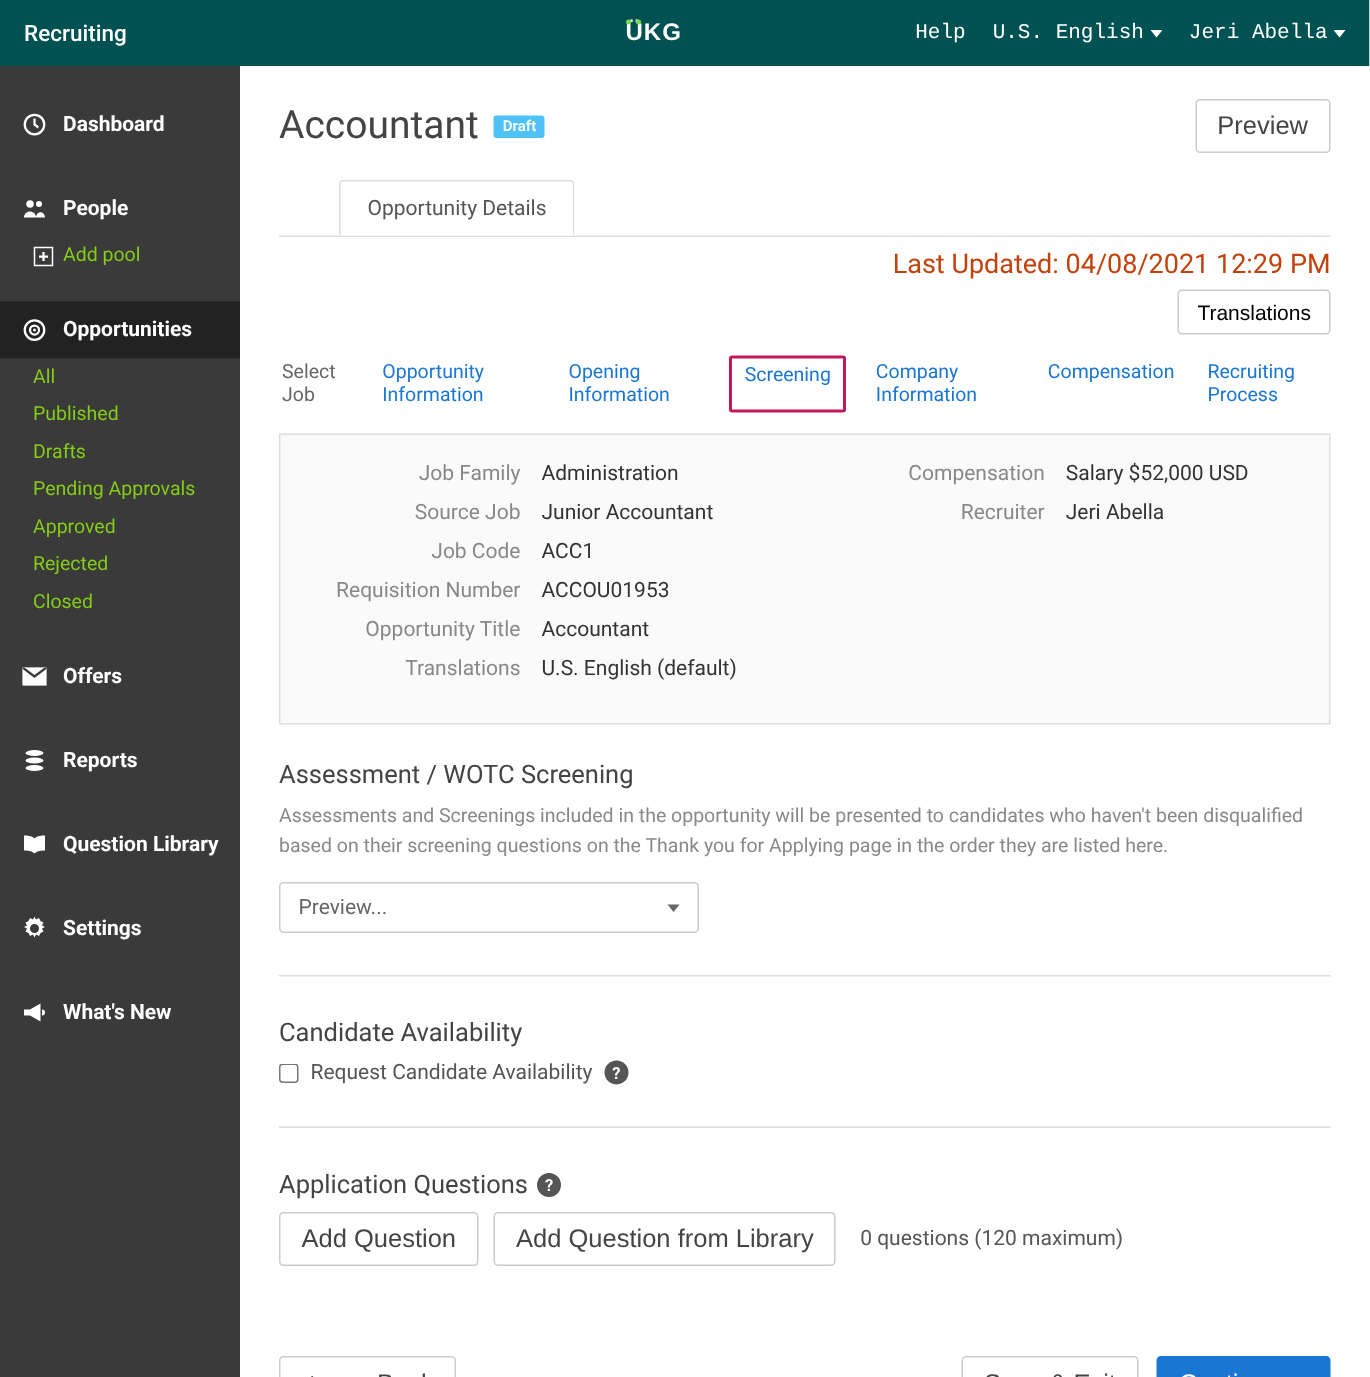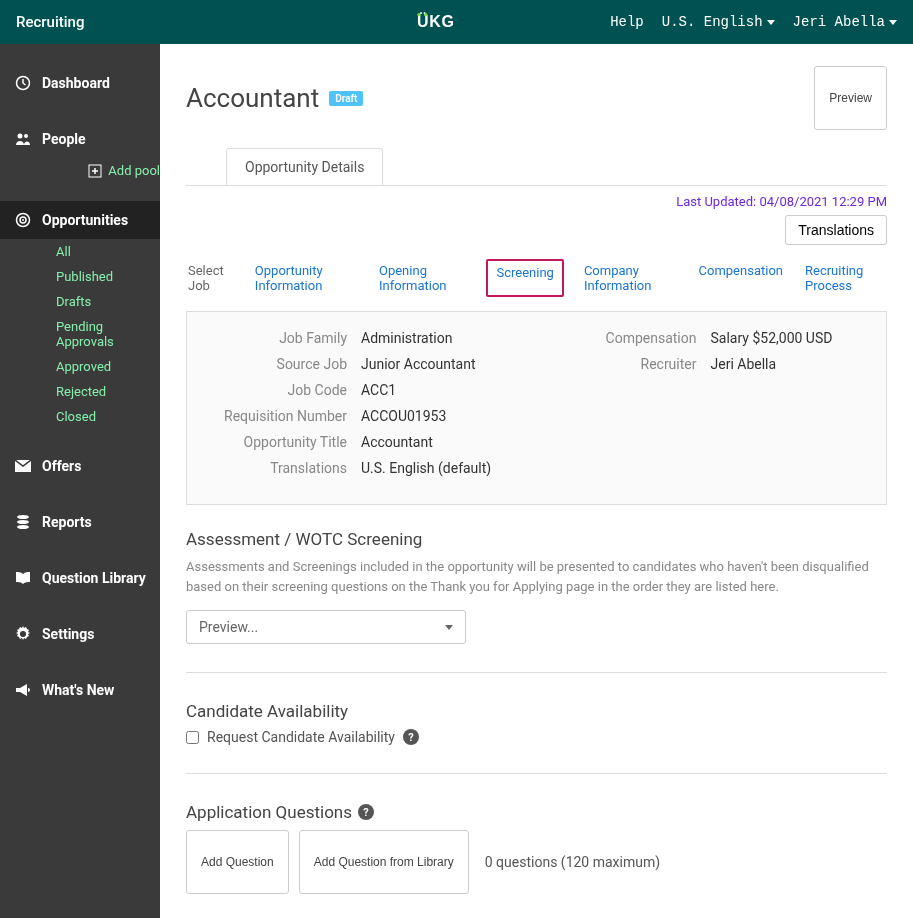--- a/index.html
+++ b/index.html
@@ -15,37 +15,37 @@
   .caret-down { width: 0; height: 0; border-left: 4px solid transparent; border-right: 4px solid transparent; border-top: 5px solid #fff; display: inline-block; }
   
   
   .layout { display: flex; height: 874px; }
   
   
   .sidebar { width: 160px; background: #3a3a3a; color: #fff; padding-top: 20px; flex-shrink: 0; }
   .sidebar .nav-item { display: flex; align-items: center; gap: 10px; padding: 10px 14px; cursor: pointer; font-size: 14px; font-weight: 700; }
   .sidebar .nav-item.active { background: #222; }
   .sidebar .nav-icon { width: 18px; height: 18px; display: inline-flex; align-items: center; justify-content: center; }
-  .sidebar .nav-sub { padding-left: 56px; font-size: 13px; font-weight: 400; cursor: pointer; padding-top: 5px; padding-bottom: 5px; color: #86efac; justify-content: flex-end; }
+  .sidebar .nav-sub { padding-left: 22px; font-size: 13px; font-weight: 400; cursor: pointer; padding-top: 5px; padding-bottom: 5px; color: #84cc16; }
   .sidebar .nav-sub.add { display: flex; align-items: center; gap: 6px; font-weight: 400; }
   .sidebar .nav-section { margin-top: 18px; }
   
   
   .main { flex: 1; padding: 22px 26px; overflow-y: auto; position: relative; }
   .title-row { display: flex; align-items: center; justify-content: space-between; margin-bottom: 18px; }
   .title-left { display: flex; align-items: center; gap: 10px; }
   .page-title { font-size: 26px; font-weight: 400; color: #444; }
   .draft-badge { background: #4fc3f7; color: #fff; font-size: 10px; font-weight: 600; padding: 2px 6px; border-radius: 2px; }
-  .btn { border: 1px solid #ccc; background: #fff; padding: 24px 14px; border-radius: 3px; font-size: 12px; cursor: pointer; color: #444; }
+  .btn { border: 1px solid #ccc; background: #fff; padding: 7px 14px; border-radius: 3px; font-size: 17px; cursor: pointer; color: #444; }
   .btn-primary { background: #1976d2; color: #fff; border-color: #1976d2; display: inline-flex; align-items: center; gap: 6px; }
   
   .tabs { border-bottom: 1px solid #ddd; margin-bottom: 8px; padding-left: 40px; }
   .tab { display: inline-block; border: 1px solid #ddd; border-bottom: none; padding: 10px 18px; background: #fff; font-size: 14px; color: #555; border-radius: 3px 3px 0 0; }
   
-  .meta-row { text-align: right; font-size: 13px; color: #6d28d9; margin-bottom: 6px; }
+  .meta-row { text-align: right; font-size: 18px; color: #c2410c; margin-bottom: 6px; }
   .translations-btn { float: right; border: 1px solid #ccc; padding: 6px 12px; border-radius: 3px; font-size: 14px; background: #fff; cursor: pointer; margin-bottom: 14px; }
   .clear { clear: both; }
   
   .step-tabs { display: flex; gap: 18px; margin-bottom: 14px; font-size: 13px; }
   .step-tab { color: #1976d2; cursor: pointer; padding: 4px 2px; }
   .step-tab.muted { color: #666; cursor: default; }
   .step-tab.active { border: 2px solid #c2185b; border-radius: 2px; padding: 4px 8px; }
   
   .info-box { border: 1px solid #ddd; background: #fafafa; padding: 18px 20px; margin-bottom: 24px; }
   .info-grid { display: flex; gap: 40px; }

